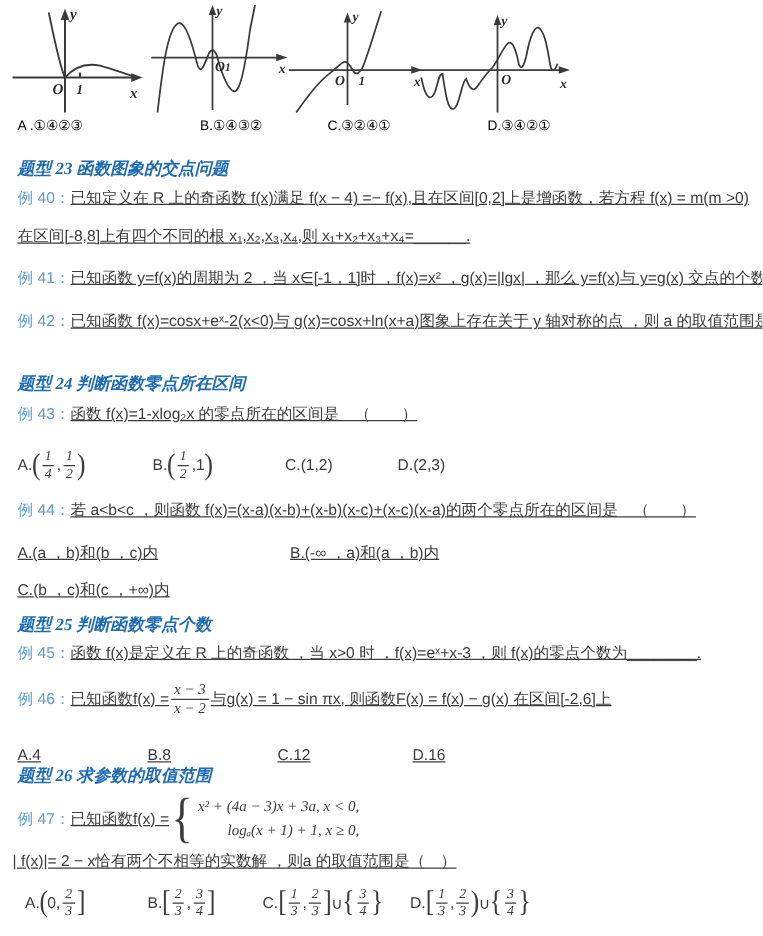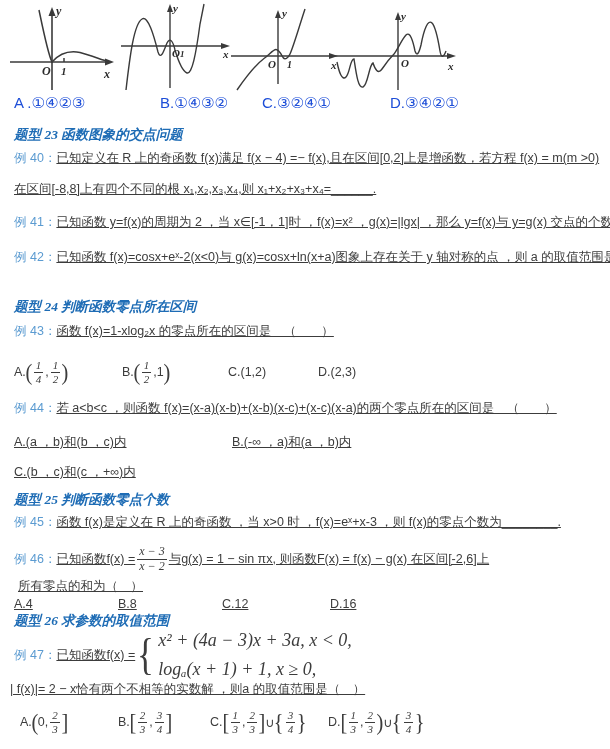--- a/index.html
+++ b/index.html
@@ -2,32 +2,32 @@
 <html><head>
 <meta charset="utf-8">
 <style>
   html,body{margin:0;padding:0;background:#f3f3f3;}
   .page{position:relative;width:610px;height:749px;background:#ffffff;margin:0 auto;
         font-family:"Liberation Sans","DejaVu Sans",sans-serif;color:#3c3c3c;font-size:12.5px;overflow:hidden;}
   .abs{position:absolute;white-space:nowrap;}
   .heading{color:#1e6cb5;font-weight:bold;font-style:italic;font-family:"Liberation Serif","DejaVu Serif",serif;font-size:13.5px;}
   .exlabel{color:#5b9bd1;}
   .body-line{color:#3c3c3c;text-decoration:underline;}
-  .choices{color:#1d4ed8;font-size:15px;}
+  .choices{color:#000000;font-size:11px;}
   .opt{position:absolute;display:inline-flex;align-items:center;}
   .frac{display:inline-flex;flex-direction:column;text-align:center;vertical-align:middle;
         font-size:11px;line-height:1.15;margin:0 2px;font-family:"Liberation Serif","DejaVu Serif",serif;font-style:italic;}
   .frac .fn{border-bottom:1px solid #3c3c3c;padding:0 2px;}
   .frac .fd{padding:0 2px;}
   .bd{font-family:"Liberation Serif","DejaVu Serif",serif;font-size:24px;font-weight:400;
       display:inline-block;line-height:0.85;transform:scaleX(0.85);margin:0 -1px;}
   .brace{font-family:"Liberation Serif","DejaVu Serif",serif;font-size:44px;font-weight:400;
          display:inline-block;line-height:0.8;transform:scaleX(0.8);margin-right:2px;}
   .cases{display:inline-flex;flex-direction:column;font-family:"Liberation Serif","DejaVu Serif",serif;
-         font-style:italic;font-size:18px;line-height:1.6;vertical-align:middle;}
+         font-style:italic;font-size:12px;line-height:1.6;vertical-align:middle;align-items:flex-end;}
   .mathfrac-row{display:inline-flex;align-items:center;}
   svg text{font-family:"Liberation Serif","DejaVu Serif",serif;font-style:italic;font-weight:bold;fill:#2b2b2b;}
   .graph{position:absolute;}
 </style>
 </head>
 <body>
 
 <div class="page">
 
   <svg class="graph" style="left:6px;top:2px" width="115" height="92" viewBox="0 0 115 92">
@@ -146,21 +146,20 @@
 
   <span class="abs mathfrac-row" style="left:14px;top:541px;height:36px">
     <span class="exlabel">例 46：</span>
     <span class="body-line">已知函数f(x) =</span>
     <span class="frac" style="font-size:12px">
         <span class="fn">x − 3</span>
         <span class="fd">x − 2</span>
       </span>
     <span class="body-line">与g(x) = 1 − sin πx, 则函数F(x) = f(x) − g(x) 在区间[-2,6]上</span>
   </span>
-  <span class="abs body-line" style="left:18px;top:578px">所有零点的和为（　）</span>
 
   <span class="abs body-line" style="left:14px;top:597px">A.4</span>
   <span class="abs body-line" style="left:118px;top:597px">B.8</span>
   <span class="abs body-line" style="left:222px;top:597px">C.12</span>
   <span class="abs body-line" style="left:330px;top:597px">D.16</span>
 
   <span class="abs heading" style="left:14px;top:612px">题型 26  求参数的取值范围</span>
 
   <span class="abs mathfrac-row" style="left:14px;top:630px;height:50px">
     <span class="exlabel">例 47：</span>

